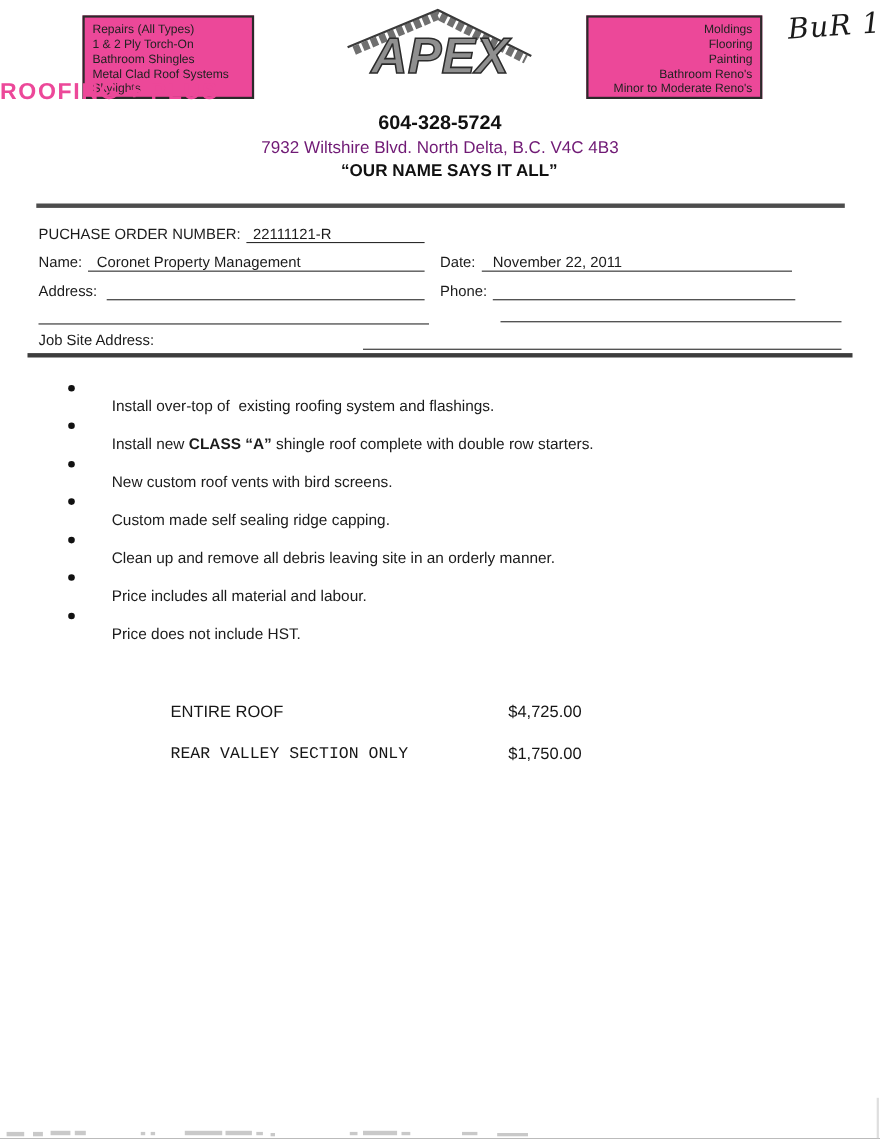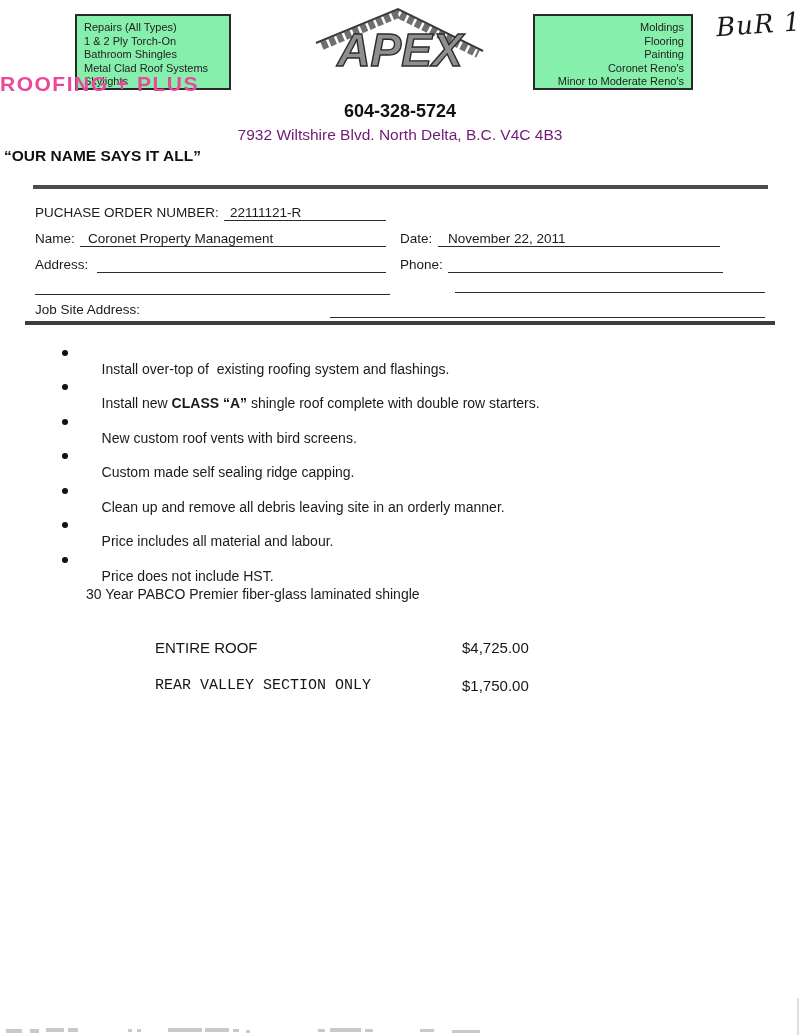--- a/index.html
+++ b/index.html
@@ -4,37 +4,37 @@
 <style>
   html,body{margin:0;padding:0;background:#888;}
   .page{
     position:relative;width:800px;height:1035px;margin:0 auto;
     background:#ffffff;overflow:hidden;
     font-family:"Liberation Sans","DejaVu Sans",sans-serif;
     color:#1f1f1f;
   }
   
   .svcbox{position:absolute;border:2px solid #2a2a2a;padding:5px 7px;
-    font-size:11px;line-height:13.5px;color:#222;background:#86efac;}
+    font-size:11px;line-height:13.5px;color:#222;background:#ec4899;}
   .svcbox-left{left:75px;top:14px;width:138px;height:62px;}
   .svcbox-right{left:533px;top:14px;width:142px;height:62px;text-align:right;}
   
   .logo-wrap{position:absolute;left:310px;top:6px;width:180px;height:66px;}
   .logo-tagline{position:absolute;left:0;right:0;top:72px;text-align:left;
     font-size:21px;font-weight:bold;letter-spacing:1.5px;color:#ec4899;}
   
   .handwriting{position:absolute;left:716px;top:8px;font-size:26px;
     font-style:italic;color:#1a1a1a;transform:rotate(-4deg);
     font-family:"DejaVu Serif",serif;letter-spacing:1px;white-space:nowrap;}
   
   .phone{position:absolute;left:0;right:0;top:101px;text-align:center;
     font-size:18px;font-weight:bold;color:#111;}
   .street{position:absolute;left:0;right:0;top:126px;text-align:center;
     font-size:15.5px;color:#701a75;}
-  .slogan{position:absolute;left:4px;right:0;top:147px;text-align:left;
+  .slogan{position:absolute;left:17px;right:0;top:147px;text-align:center;
     font-size:15.5px;font-weight:bold;color:#111;}
   
   .rule{position:absolute;background:#454545;}
   .rule-top{left:33px;top:185px;width:735px;height:4px;background:#4c4c4c;}
   .rule-bottom{left:25px;top:321px;width:750px;height:4px;background:#3d3d3d;}
   .uline{position:absolute;height:1px;border-bottom:1.5px solid #2b2b2b;}
   
   .flabel,.fvalue{position:absolute;font-size:13.5px;white-space:nowrap;color:#1b1b1b;}
   
   .bullet{position:absolute;left:60px;padding-left:26px;font-size:14px;
@@ -69,21 +69,21 @@
       <polyline points="6,37 88,3 173,45" fill="none" stroke="#3a3a3a" stroke-width="2"></polyline>
       <text x="90" y="60" text-anchor="middle" font-family="Liberation Sans, sans-serif" font-size="46" font-weight="bold" font-style="italic" fill="#8f8f8f" stroke="#2b2b2b" stroke-width="1.4">APEX</text>
     </svg>
   </div>
   <div class="logo-tagline">ROOFING + PLUS</div>
 
   <div class="svcbox svcbox-right">
     <div>Moldings</div>
     <div>Flooring</div>
     <div>Painting</div>
-    <div>Coronet Reno's</div>
+    <div>Bathroom Reno's</div>
     <div>Minor to Moderate Reno's</div>
   </div>
 
   <div class="handwriting">BuR 129</div>
 
   <div class="phone">604-328-5724</div>
   <div class="street">7932 Wiltshire Blvd. North Delta, B.C. V4C 4B3</div>
   <div class="slogan">“OUR NAME SAYS IT ALL”</div>
 
   <div class="rule rule-top"></div>
@@ -132,21 +132,20 @@
   <div class="bullet" style="top:483px;">
     <span class="dot"></span><span>Clean up and remove all debris leaving site in an orderly manner.</span><b></b><span></span>
   </div>
   <div class="bullet" style="top:517px;">
     <span class="dot"></span><span>Price includes all material and labour.</span><b></b><span></span>
   </div>
   <div class="bullet" style="top:552px;">
     <span class="dot"></span><span>Price does not include HST.</span><b></b><span></span>
   </div>
 
-  <div class="note-line" style="top:586px;">30 Year PABCO Premier fiber-glass laminated shingle</div>
 
   <span class="price-item" style="top:639px;">ENTIRE ROOF</span>
   <span class="price-amt" style="top:639px;">$4,725.00</span>
   <span class="price-item" style="top:677px;font-family:Liberation Mono, monospace;">REAR VALLEY SECTION ONLY</span>
   <span class="price-amt" style="top:677px;">$1,750.00</span>
 
   <div class="seg" style="left:6px;top:1029px;width:16px;height:4px;"></div>
   <div class="seg" style="left:30px;top:1029px;width:9px;height:4px;"></div>
   <div class="seg" style="left:46px;top:1028px;width:18px;height:4px;"></div>
   <div class="seg" style="left:68px;top:1028px;width:10px;height:4px;"></div>

